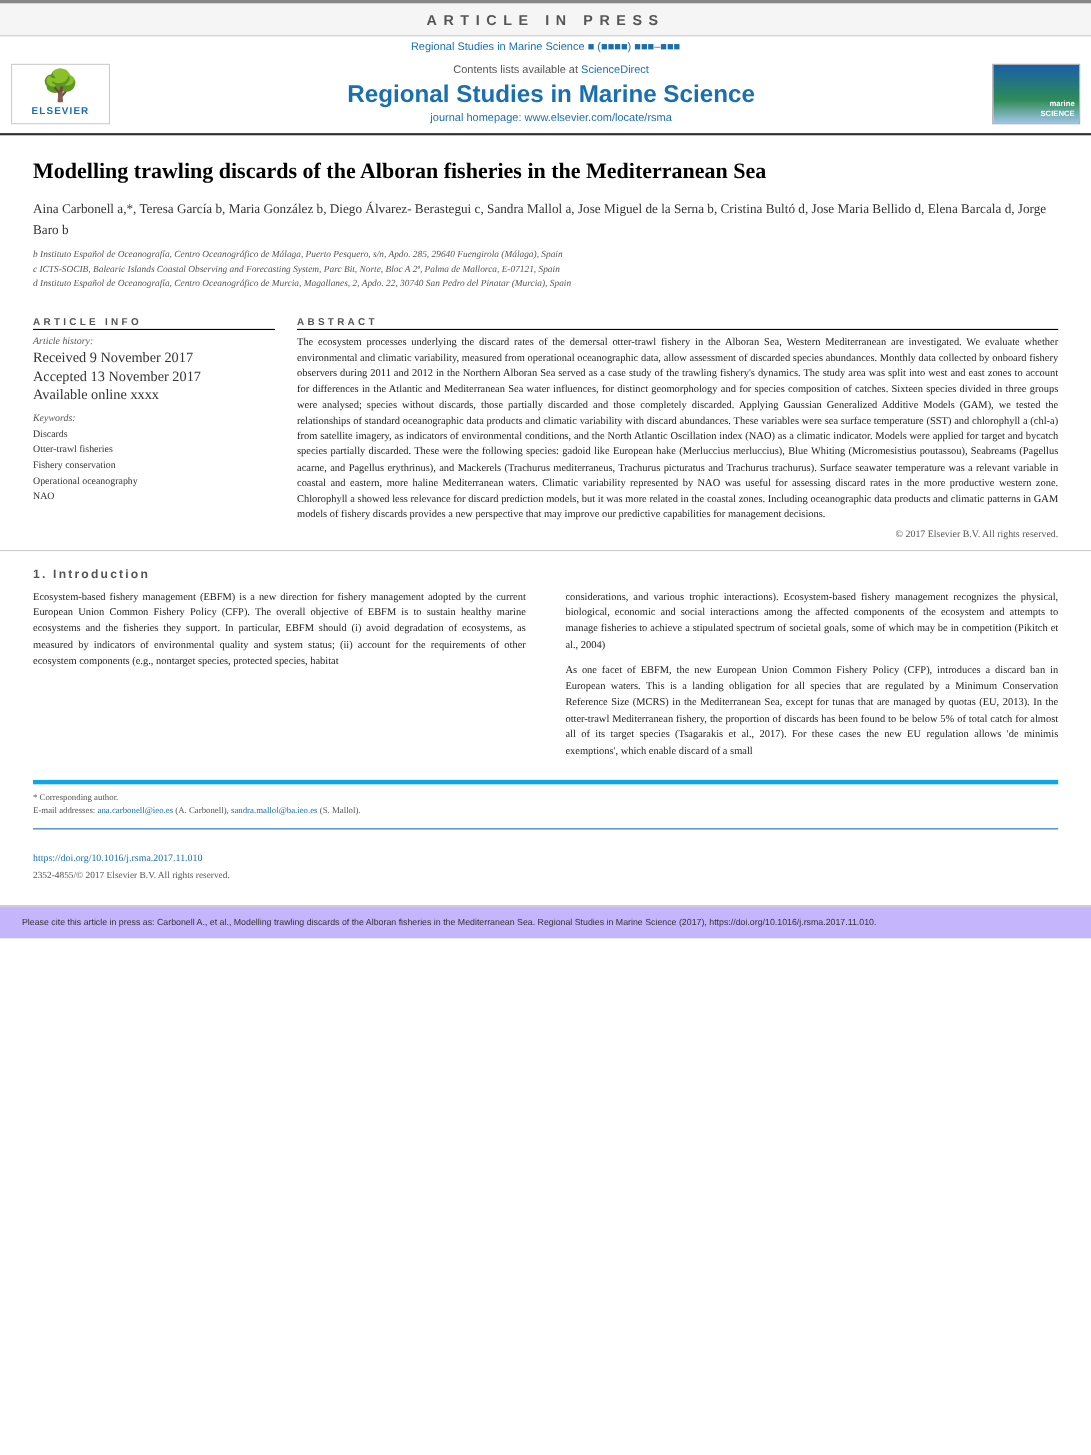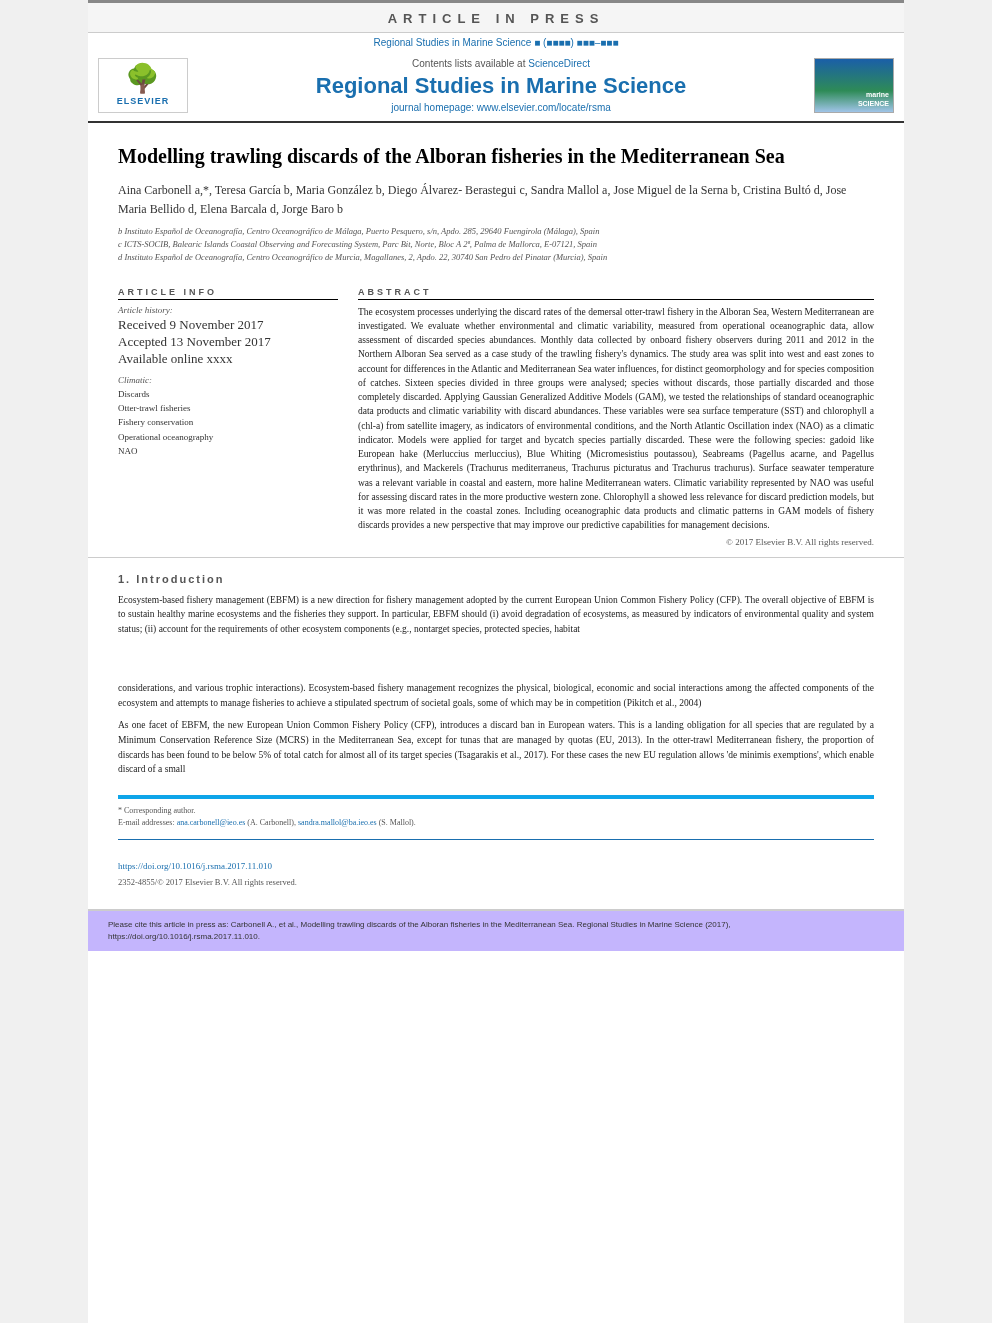--- a/index.html
+++ b/index.html
@@ -5,21 +5,21 @@
     * { margin: 0; padding: 0; box-sizing: border-box; }
     body {
       font-family: 'Times New Roman', Times, serif;
       background: #f0f0f0;
       display: flex;
       justify-content: center;
       align-items: flex-start;
       min-height: 100vh;
     }
     .page {
-      width: 816px;
+      width: 992px;
       min-height: 1323px;
       background: #fff;
       position: relative;
       overflow: hidden;
     }
     
     .article-in-press-banner {
       background: #f5f5f5;
       border-bottom: 1px solid #ccc;
       text-align: center;
@@ -210,21 +210,20 @@
       font-size: 11px;
       font-family: Arial, sans-serif;
       letter-spacing: 2px;
       color: #555;
       font-weight: bold;
       margin-bottom: 8px;
     }
     .intro-two-col {
       display: flex;
       gap: 36px;
-      flex-direction: column;
     }
     .intro-left {
       flex: 1;
     }
     .intro-right {
       flex: 1;
     }
     .intro-paragraph {
       font-size: 9.5px;
       color: #222;
@@ -323,21 +322,21 @@
 
   <div class="two-col-section">
 
     <div class="left-col">
       <div class="section-label">ARTICLE INFO</div>
       <div class="article-info-label">Article history:</div>
       <div class="article-info-value">Received 9 November 2017</div>
       <div class="article-info-value">Accepted 13 November 2017</div>
       <div class="article-info-value">Available online xxxx</div>
       <div class="keywords-section">
-        <div class="article-info-label">Climatic:</div>
+        <div class="article-info-label">Keywords:</div>
         <div class="keyword-item">Discards</div>
         <div class="keyword-item">Otter-trawl fisheries</div>
         <div class="keyword-item">Fishery conservation</div>
         <div class="keyword-item">Operational oceanography</div>
         <div class="keyword-item">NAO</div>
       </div>
     </div>
 
     <div class="right-col">
       <div class="section-label">ABSTRACT</div>

